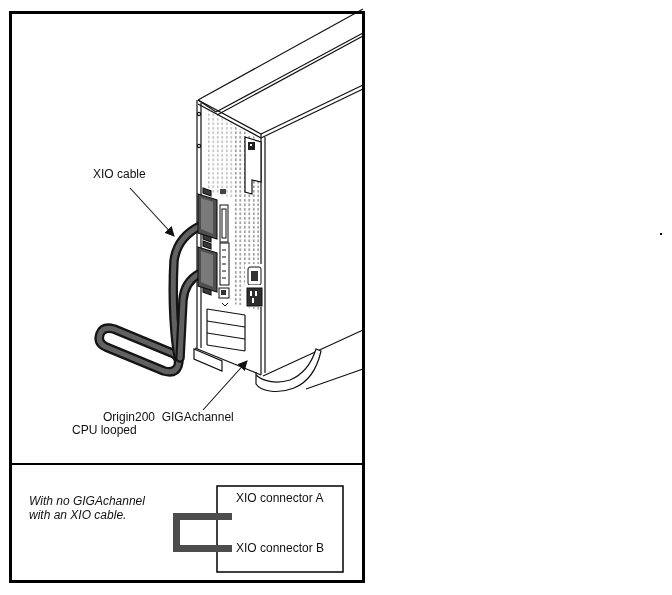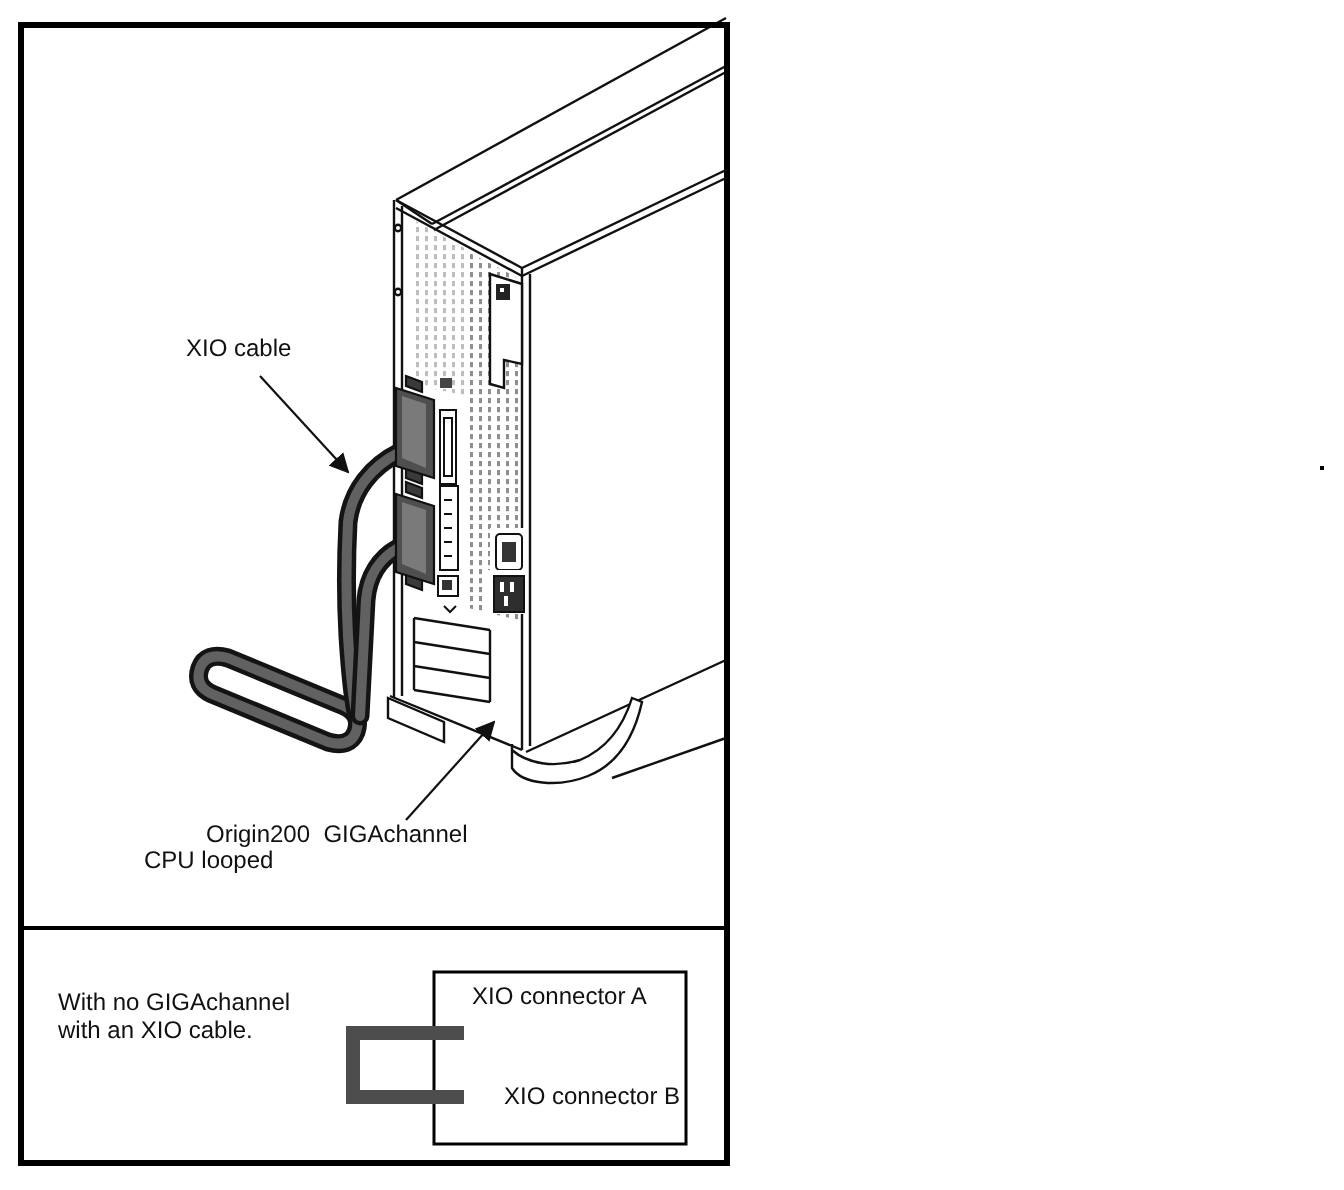--- a/index.html
+++ b/index.html
@@ -21,21 +21,21 @@
     position:absolute;left:9px;top:11px;width:356px;height:572px;
     border:3px solid #000;box-sizing:border-box;z-index:2;background:transparent;
     pointer-events:none;
   }
   .divider{
     position:absolute;left:9px;top:463px;width:356px;height:2px;background:#000;z-index:2;
   }
   .lbl{
     position:absolute;z-index:3;font-size:12px;line-height:13px;white-space:pre;text-align:right;
   }
-  .caption{position:absolute;left:29px;top:494px;z-index:3;}
+  .caption{position:absolute;left:29px;top:494px;z-index:3;font-style:italic;}
   .caption div{font-size:12px;line-height:14px;white-space:pre;}
   .stray-dot{
     position:absolute;left:660px;top:233px;width:2px;height:2px;background:#000;z-index:1;
   }
 </style>
 </head>
 <body>
 
 <svg class="art" viewBox="0 0 672 595" xmlns="http://www.w3.org/2000/svg">
   <defs>
@@ -175,13 +175,13 @@
 
 <div class="lbl" style="left:72px;top:411px;margin-left:31px;">Origin200  GIGAchannel</div>
 <div class="lbl" style="left:72px;top:424px;">CPU looped</div>
 
 <div class="caption">
   <div>With no GIGAchannel</div>
   <div>with an XIO cable.</div>
 </div>
 
 <div class="lbl" style="left:236px;top:492px;">XIO connector A</div>
-<div class="lbl" style="left:236px;top:542px;margin-left:16px;">XIO connector B</div>
+<div class="lbl" style="left:236px;top:542px;">XIO connector B</div>
 
 </body></html>

